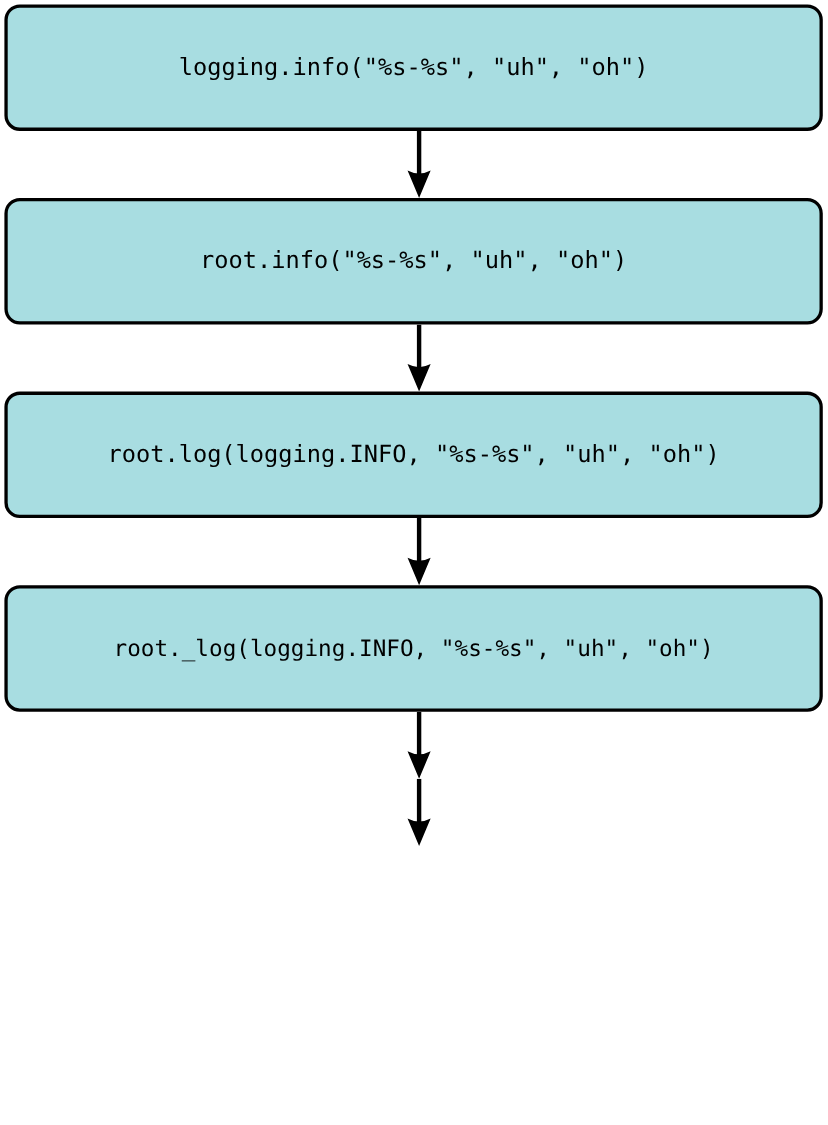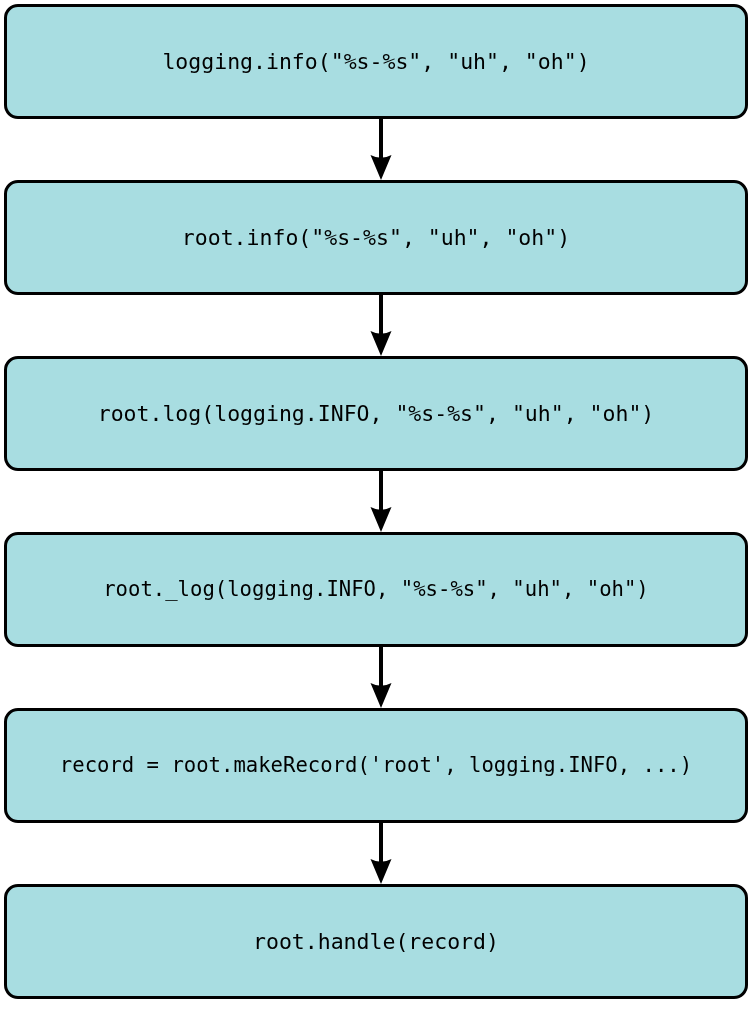--- a/index.html
+++ b/index.html
@@ -127,29 +127,23 @@
       <span class="node-label">root._log(logging.INFO, "%s-%s", "uh", "oh")</span>
     </div>
 
     <div class="edge">
       <svg width="753" height="61" viewBox="0 0 753 61" xmlns="http://www.w3.org/2000/svg">
         <line x1="377" y1="0" x2="377" y2="40" stroke="#000000" stroke-width="4"></line>
         <path d="M 377 61 L 366.5 36 Q 377 41.5 387.5 36 Z" fill="#000000"></path>
       </svg>
     </div>
 
-    <div class="node widest">
-      <span class="node-label">record = root.makeRecord('root', logging.INFO, ...)</span>
-    </div>
 
     <div class="edge">
       <svg width="753" height="61" viewBox="0 0 753 61" xmlns="http://www.w3.org/2000/svg">
         <line x1="377" y1="0" x2="377" y2="40" stroke="#000000" stroke-width="4"></line>
         <path d="M 377 61 L 366.5 36 Q 377 41.5 387.5 36 Z" fill="#000000"></path>
       </svg>
     </div>
 
-    <div class="node">
-      <span class="node-label">root.handle(record)</span>
-    </div>
 
   </div>
 </div>
 
 </body></html>

